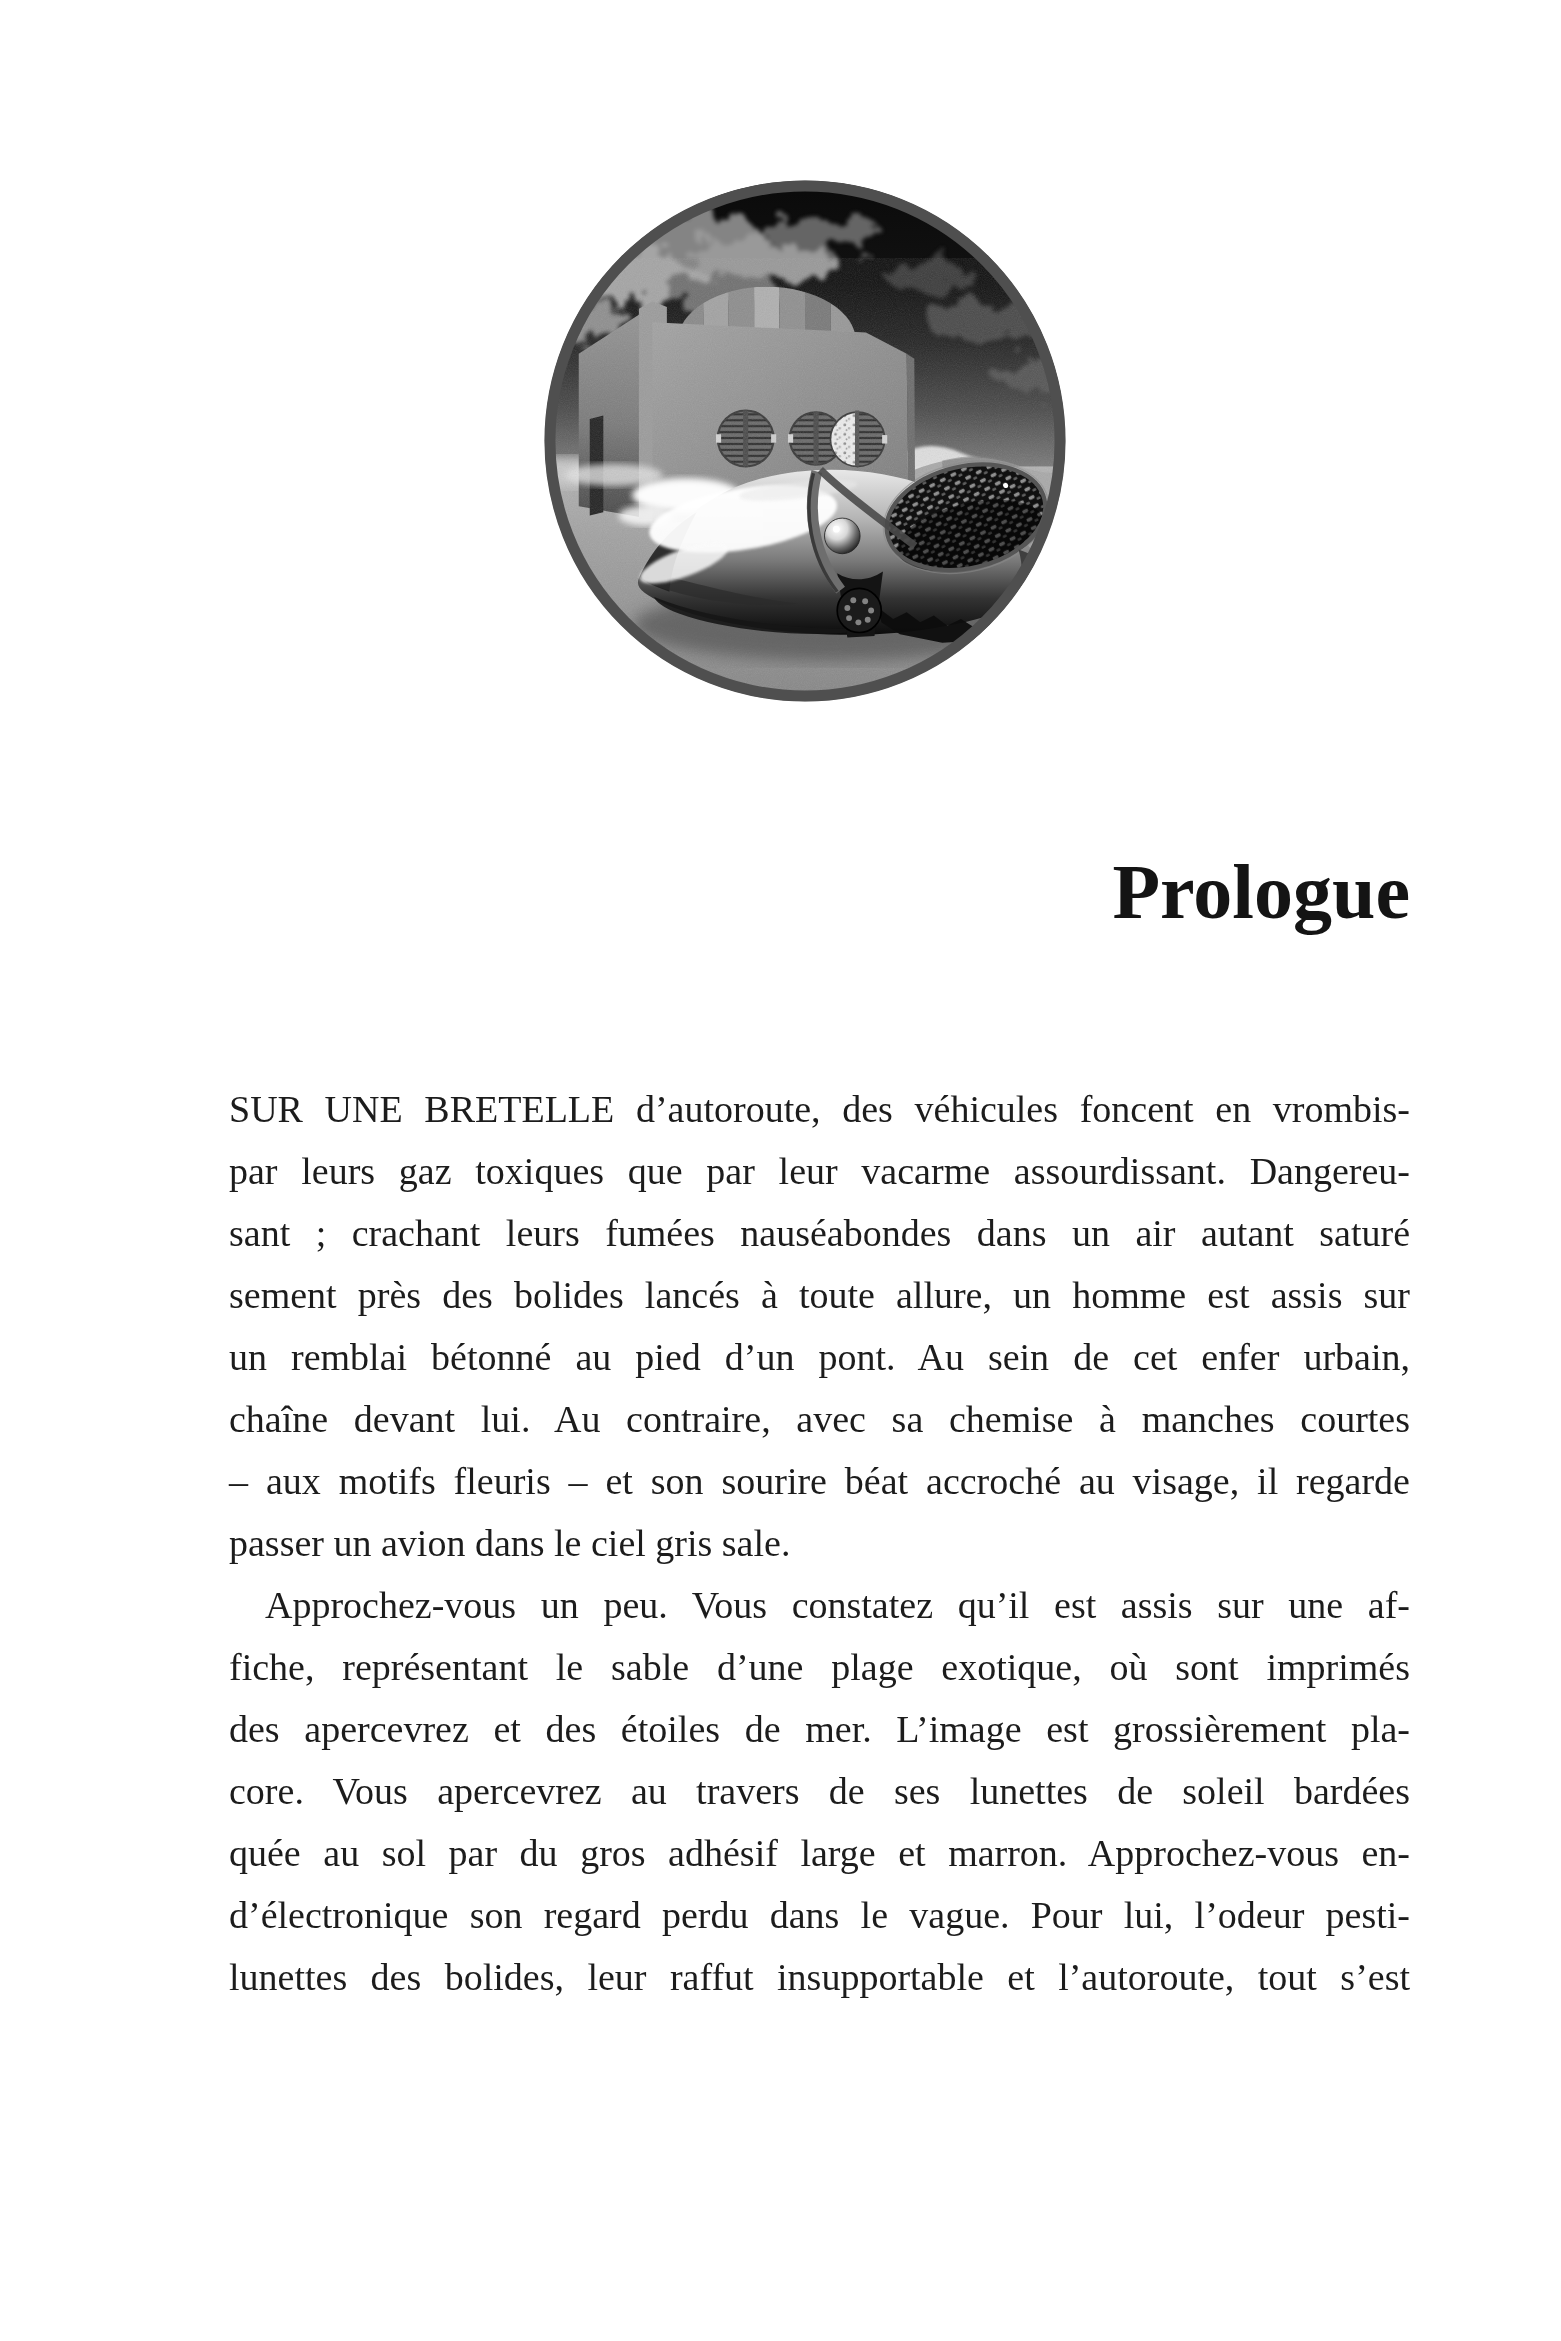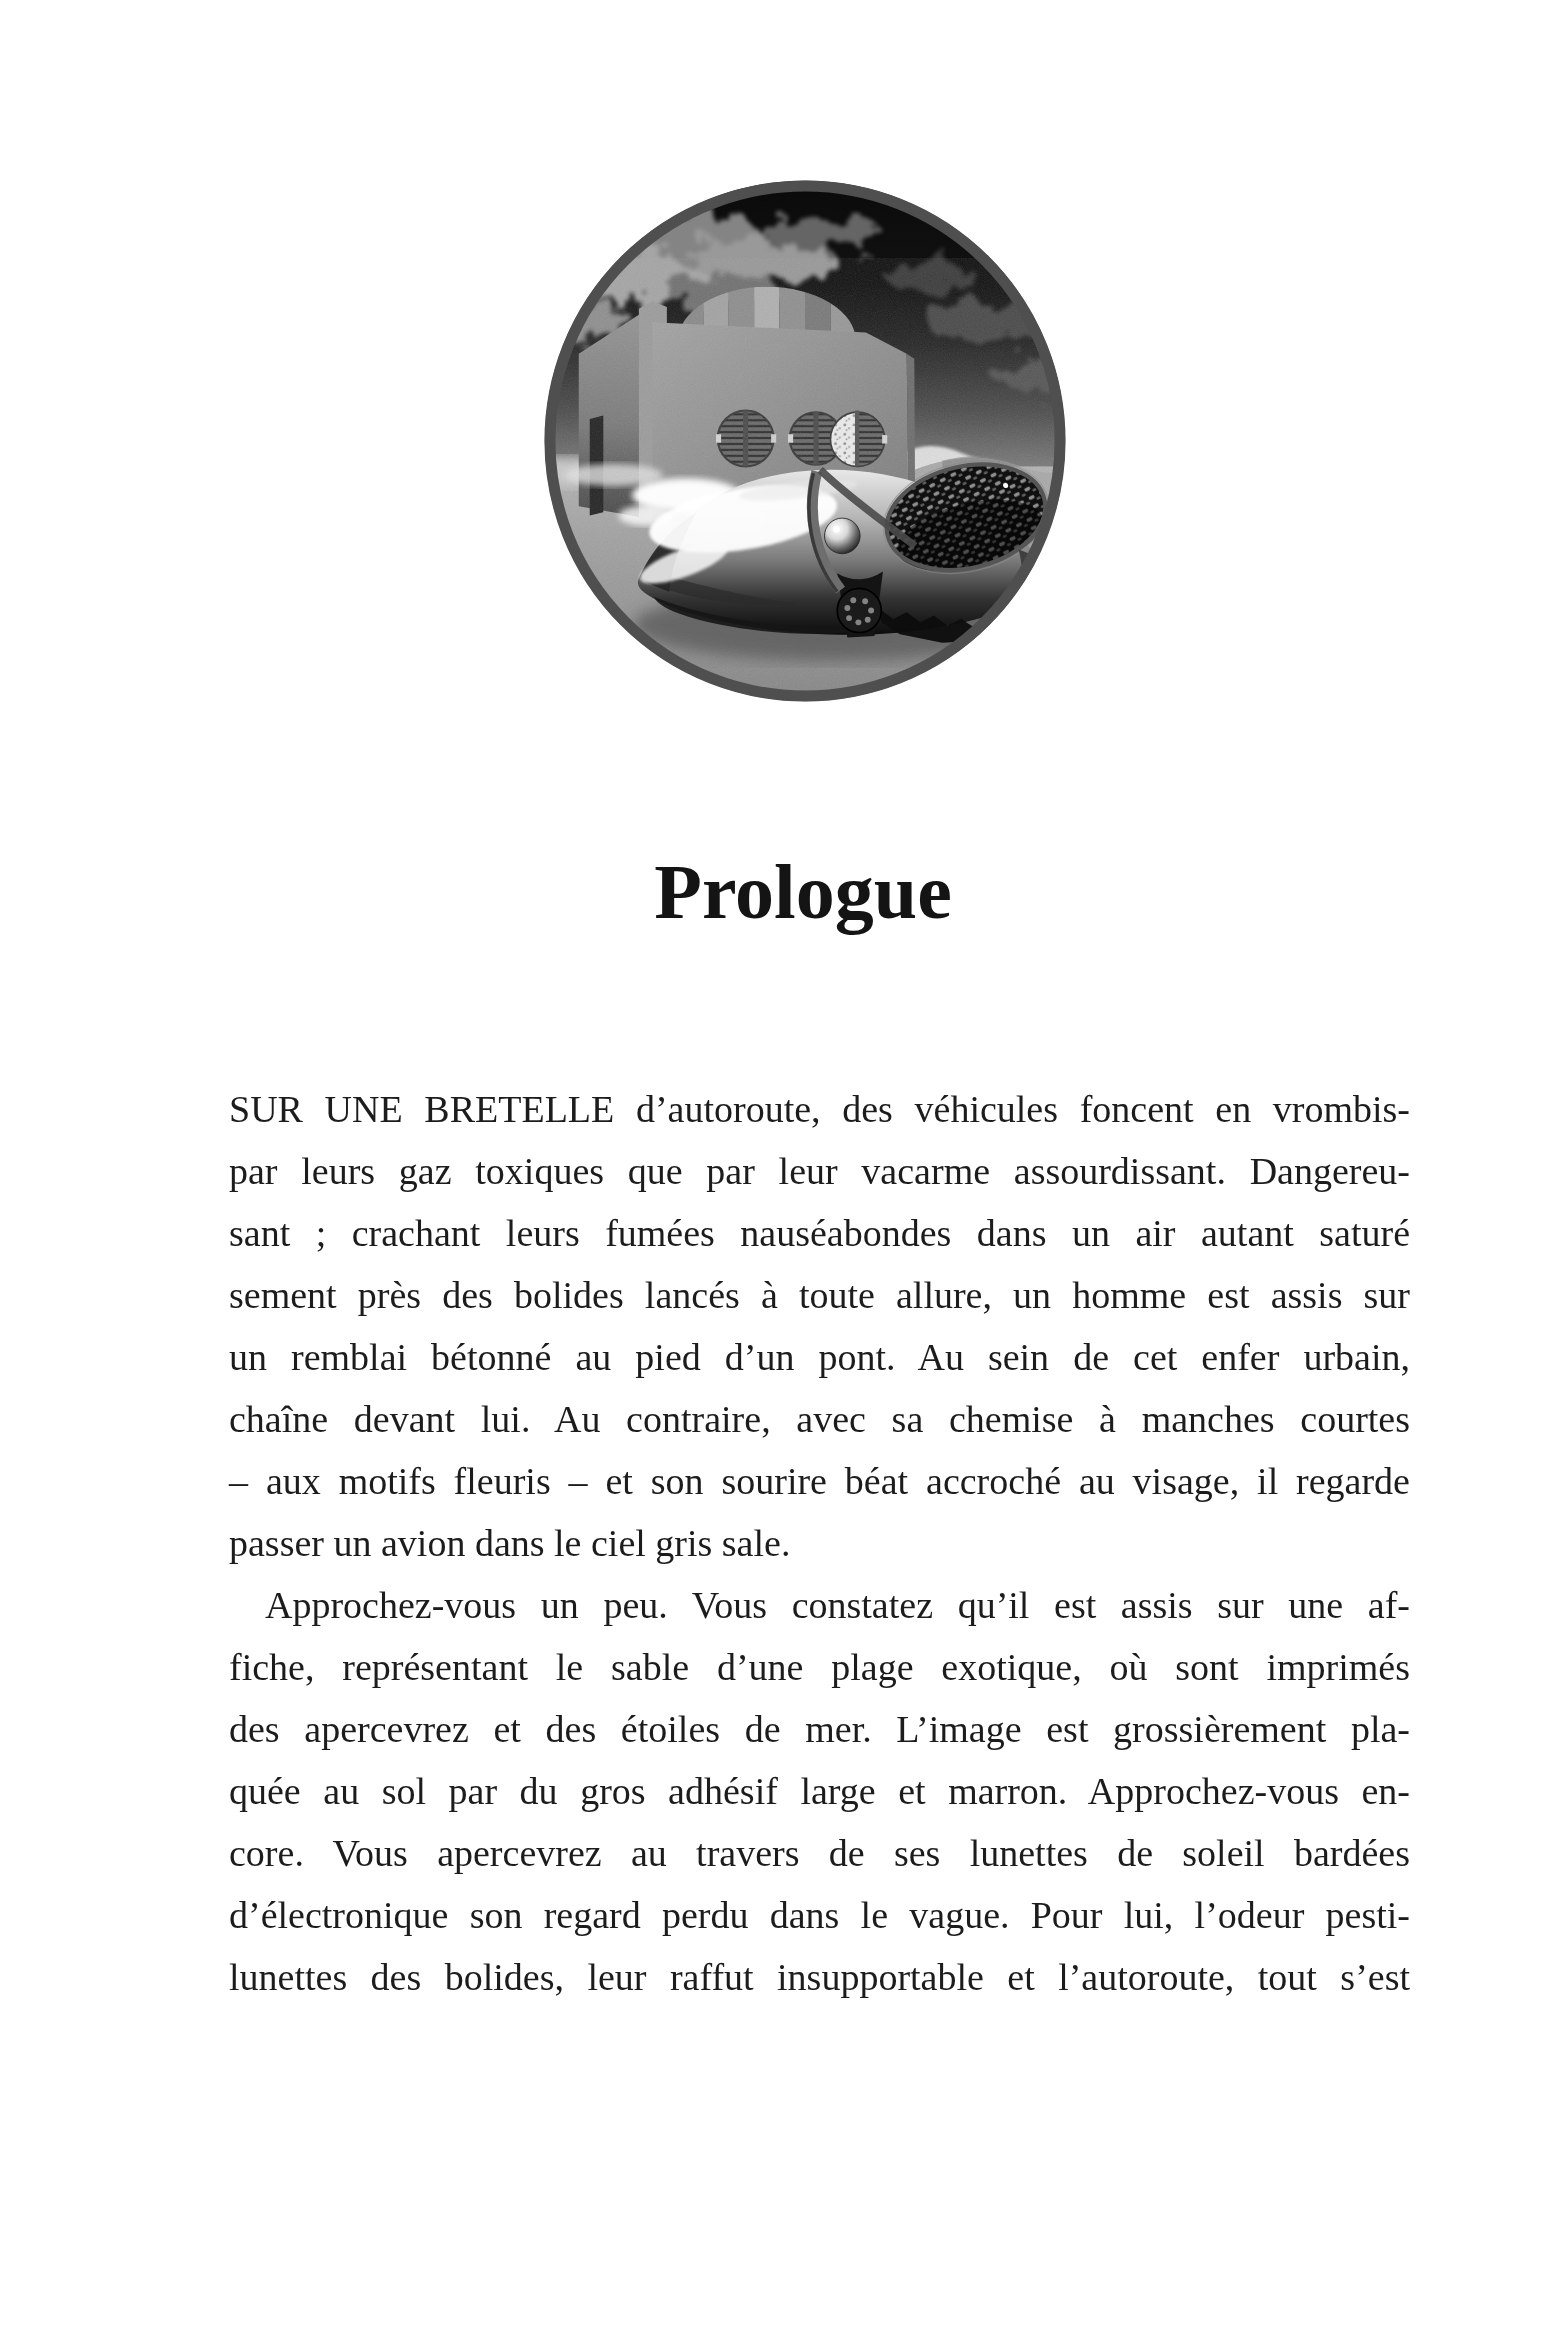--- a/index.html
+++ b/index.html
@@ -19,21 +19,21 @@
   }
   .figure svg { display:block; }
   h1.chapter-title {
     position:absolute;
     left:196px; top:849px;
     width:1214px;
     margin:0;
     font-size:78px;
     font-weight:bold;
     line-height:85px;
-    text-align:center;
+    text-align:right;
     letter-spacing:0px;
     color:#141414;
   }
   .body-text {
     position:absolute;
     left:196px; top:1078px;
     width:1214px;
     font-size:38px;
     color:#1c1c1c;
   }
@@ -269,20 +269,20 @@
       <div class="line">par leurs gaz toxiques que par leur vacarme assourdissant. Dangereu-</div>
       <div class="line">sant ; crachant leurs fumées nauséabondes dans un air autant saturé</div>
       <div class="line">sement près des bolides lancés à toute allure, un homme est assis sur</div>
       <div class="line">un remblai bétonné au pied d’un pont. Au sein de cet enfer urbain,</div>
       <div class="line">chaîne devant lui. Au contraire, avec sa chemise à manches courtes</div>
       <div class="line">– aux motifs fleuris – et son sourire béat accroché au visage, il regarde</div>
       <div class="line short-last">passer un avion dans le ciel gris sale.</div>
       <div class="line indent">Approchez-vous un peu. Vous constatez qu’il est assis sur une af-</div>
       <div class="line">fiche, représentant le sable d’une plage exotique, où sont imprimés</div>
       <div class="line">des apercevrez et des étoiles de mer. L’image est grossièrement pla-</div>
+      <div class="line">core. Vous apercevrez au travers de ses lunettes de soleil bardées</div>
       <div class="line">quée au sol par du gros adhésif large et marron. Approchez-vous en-</div>
-      <div class="line">core. Vous apercevrez au travers de ses lunettes de soleil bardées</div>
       <div class="line">d’électronique son regard perdu dans le vague. Pour lui, l’odeur pesti-</div>
       <div class="line">lunettes des bolides, leur raffut insupportable et l’autoroute, tout s’est</div>
     </div>
 
 </div>
 
 
 </body></html>

